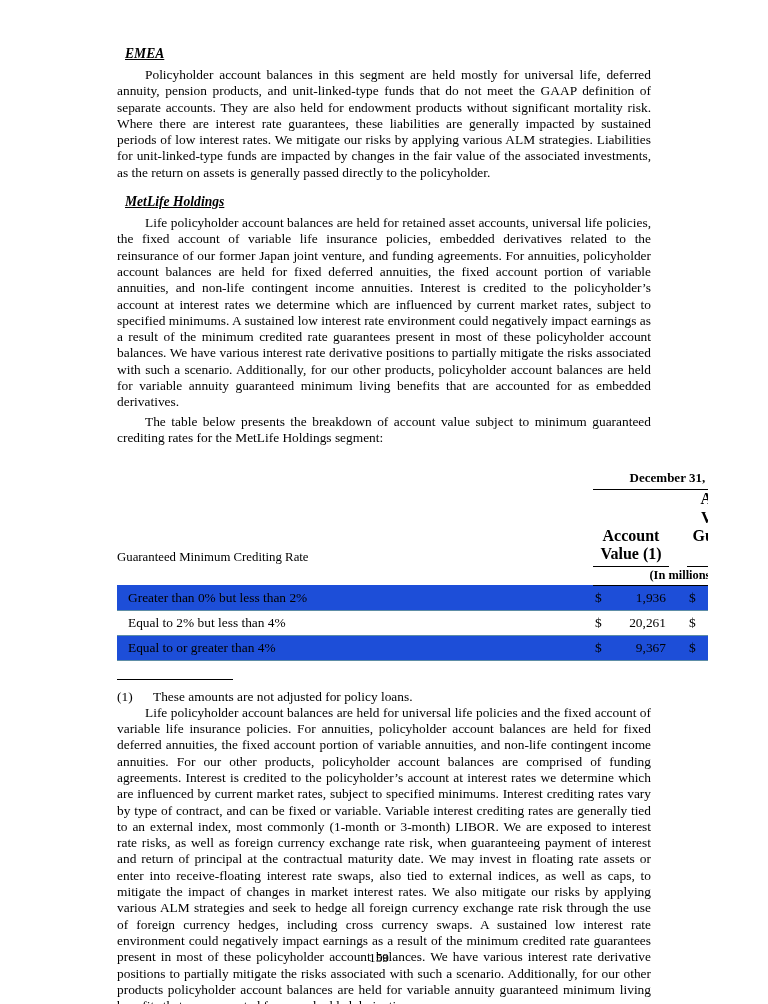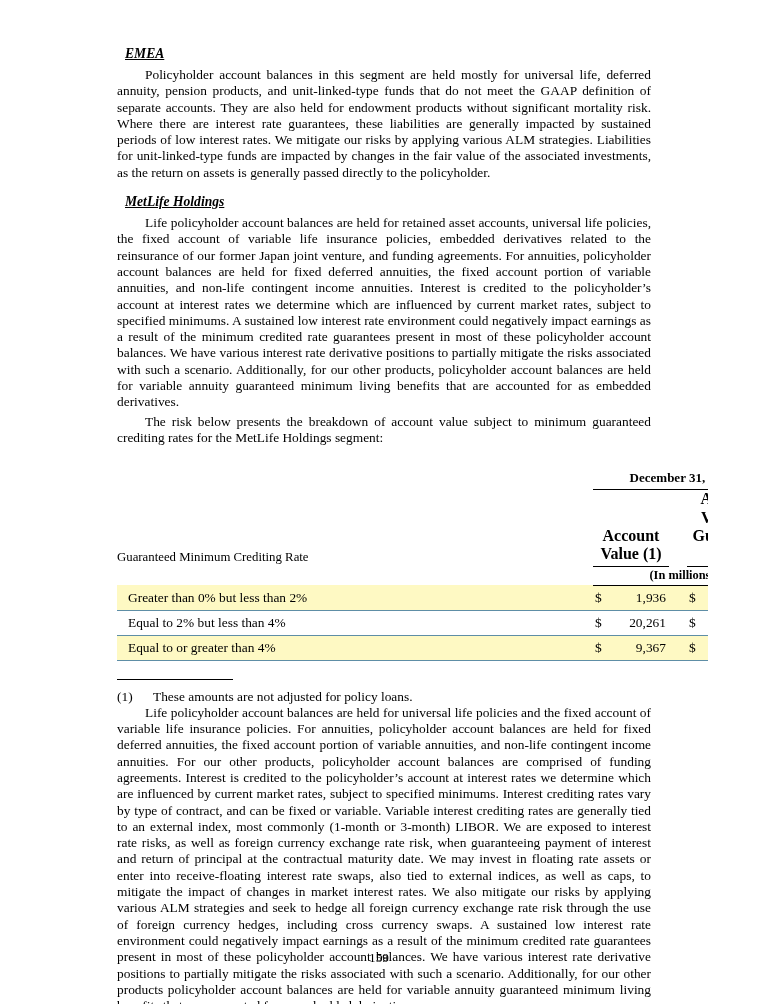--- a/index.html
+++ b/index.html
@@ -45,21 +45,21 @@
   .hdr-wrap.w2 { max-width:82px; }
   .lbl-hdr {
     font-weight:normal; font-size:12.8px; text-align:left;
     padding-bottom:2px; line-height:1.15;
   }
   .units-cell {
     font-weight:bold; font-size:12.4px; text-align:center;
     border-bottom:1px solid #000; padding:1px 0 2px 0;
   }
   tr.data-row td { border-bottom:1px solid #5e8ea6; padding-top:4px; padding-bottom:4px; }
-  tr.data-row.hl td { background:#fef9c3; }
+  tr.data-row.hl td { background:#1d4ed8; }
   td.row-lbl { text-align:left; padding-left:11px; }
   td.cur { text-align:left; padding-left:2px; }
   td.val { text-align:right; padding-right:3px; }
   
   .fn-rule {
     width:116px; border-top:1px solid #000;
     margin-top:18px;
   }
   .footnote {
     display:flex; margin-top:9px;
@@ -75,21 +75,21 @@
 </head>
 <body>
 
 <div class="page">
 
   <div class="section-heading first">EMEA</div>
   <p class="body-para">Policyholder account balances in this segment are held mostly for universal life, deferred annuity, pension products, and unit-linked-type funds that do not meet the GAAP definition of separate accounts. They are also held for endowment products without significant mortality risk. Where there are interest rate guarantees, these liabilities are generally impacted by sustained periods of low interest rates. We mitigate our risks by applying various ALM strategies. Liabilities for unit-linked-type funds are impacted by changes in the fair value of the associated investments, as the return on assets is generally passed directly to the policyholder.</p>
 
   <div class="section-heading">MetLife Holdings</div>
   <p class="body-para">Life policyholder account balances are held for retained asset accounts, universal life policies, the fixed account of variable life insurance policies, embedded derivatives related to the reinsurance of our former Japan joint venture, and funding agreements. For annuities, policyholder account balances are held for fixed deferred annuities, the fixed account portion of variable annuities, and non-life contingent income annuities. Interest is credited to the policyholder’s account at interest rates we determine which are influenced by current market rates, subject to specified minimums. A sustained low interest rate environment could negatively impact earnings as a result of the minimum credited rate guarantees present in most of these policyholder account balances. We have various interest rate derivative positions to partially mitigate the risks associated with such a scenario. Additionally, for our other products, policyholder account balances are held for variable annuity guaranteed minimum living benefits that are accounted for as embedded derivatives.</p>
-  <p class="body-para">The risk below presents the breakdown of account value subject to minimum guaranteed crediting rates for the MetLife Holdings segment:</p>
+  <p class="body-para">The table below presents the breakdown of account value subject to minimum guaranteed crediting rates for the MetLife Holdings segment:</p>
 
   <table class="fin">
     <colgroup>
       <col style="width:476px">
       <col style="width:18px">
       <col style="width:58px">
       <col style="width:18px">
       <col style="width:18px">
       <col style="width:66px">
     </colgroup>

